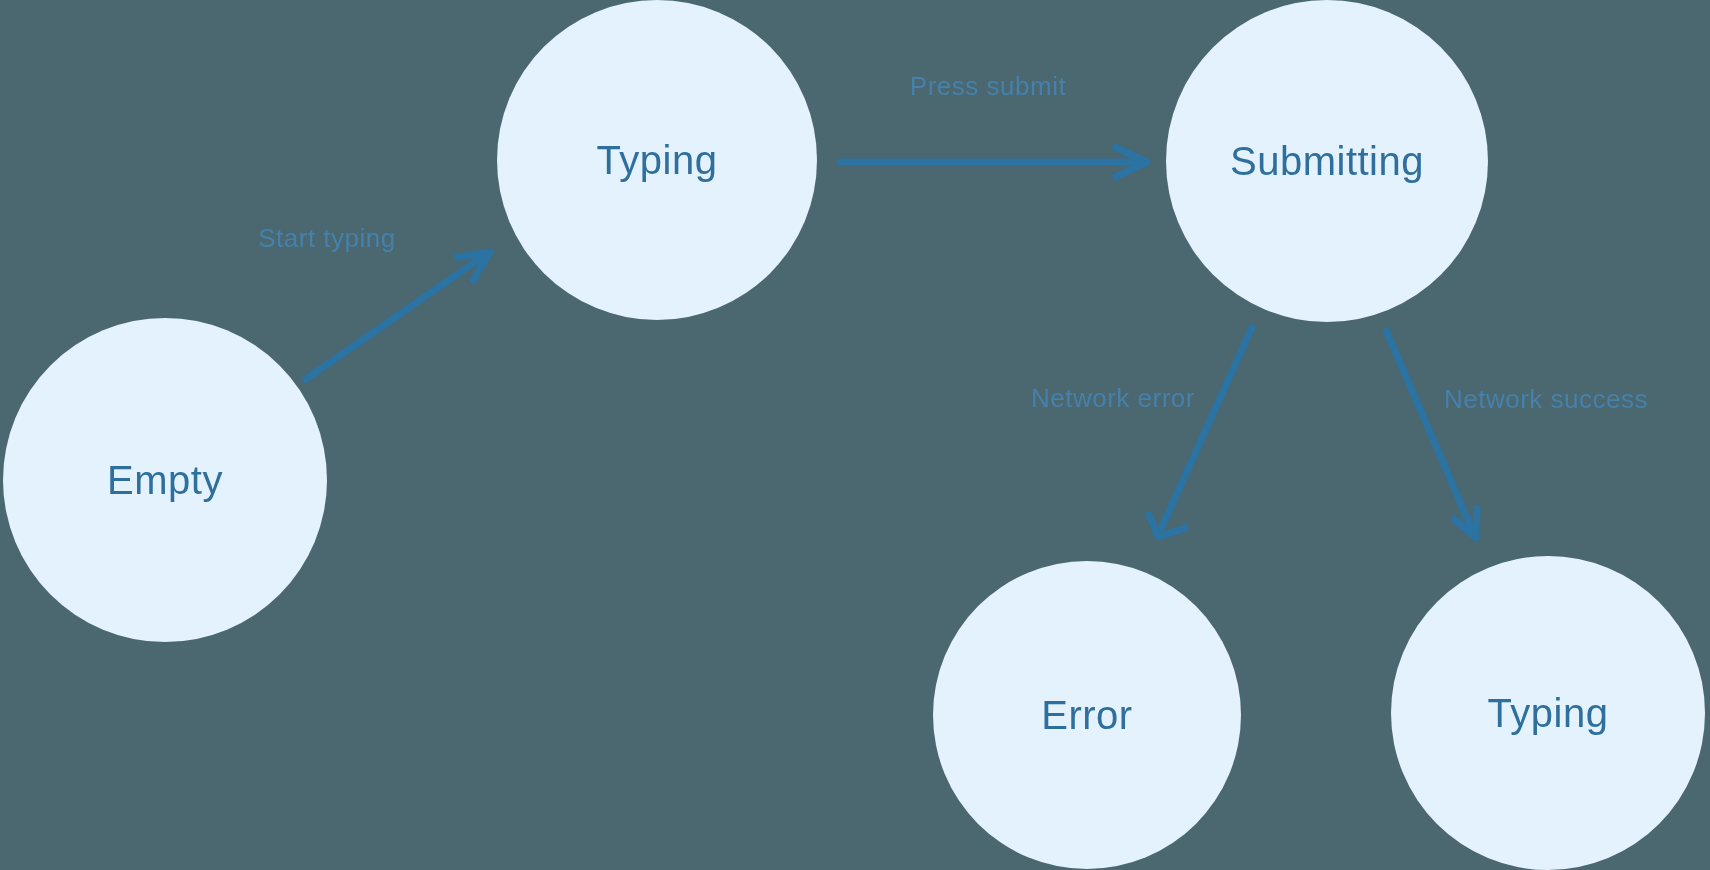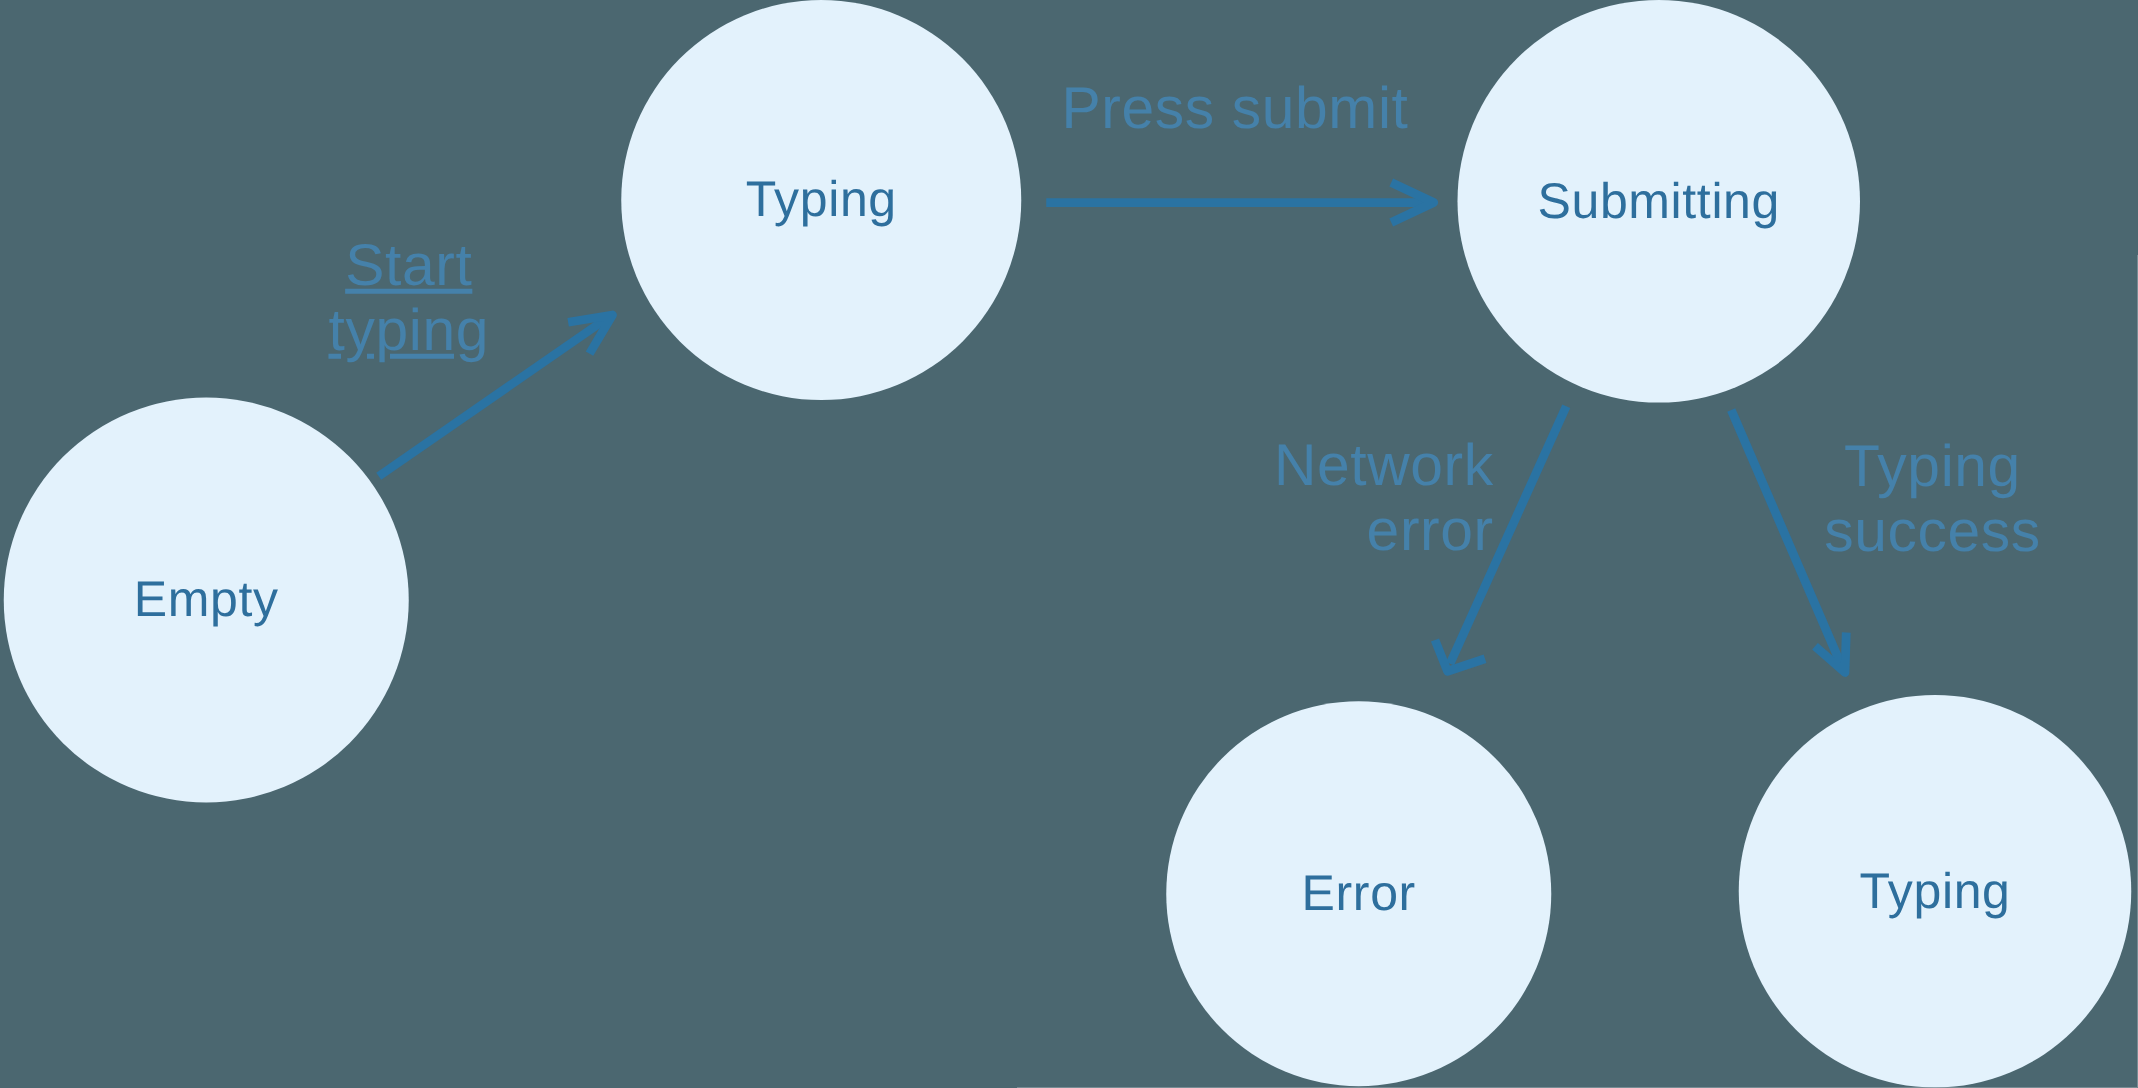--- a/index.html
+++ b/index.html
@@ -34,21 +34,21 @@
     color: var(--node-text);
     font-size: 40px;
     font-weight: 400;
     letter-spacing: 0.5px;
     white-space: nowrap;
   }
   .edge-label {
     position: absolute;
     transform: translate(-50%, -50%);
     color: var(--edge-label);
-    font-size: 47px;
+    font-size: 26px;
     line-height: 52px;
     text-align: center;
     letter-spacing: 0.5px;
   }
   .edge-label.nowrap { white-space: nowrap; }
   .arrows {
     position: absolute;
     left: 0; top: 0;
     width: 1710px; height: 870px;
     color: var(--arrow);
@@ -60,21 +60,21 @@
     stroke-linejoin: round;
     stroke-linecap: butt;
   }
   
   .node-empty      { left: 3px;    top: 318px; width: 324px; height: 324px; }
   .node-typing     { left: 497px;  top: 0px;   width: 320px; height: 320px; }
   .node-submitting { left: 1166px; top: 0px;   width: 322px; height: 322px; }
   .node-error      { left: 933px;  top: 561px; width: 308px; height: 308px; }
   .node-success    { left: 1391px; top: 556px; width: 314px; height: 314px; }
   
-  .label-start-typing    { left: 327px;  top: 238px; width: 180px; text-decoration: underline; }
+  .label-start-typing    { left: 327px;  top: 238px; width: 180px; }
   .label-press-submit    { left: 988px;  top: 86px; }
   .label-network-error   { left: 1090px; top: 398px; width: 210px; text-align: right; }
   .label-network-success { left: 1546px; top: 399px; width: 210px; }
 </style>
 </head>
 <body>
 
 <div class="canvas">
 
   <svg class="arrows" viewBox="0 0 1710 870" xmlns="http://www.w3.org/2000/svg">
@@ -115,15 +115,15 @@
   <div class="node node-success">
     <span class="node-label">Typing</span>
   </div>
 
   <div class="edge-label label-start-typing">Start typing</div>
 
   <div class="edge-label nowrap label-press-submit">Press submit</div>
 
   <div class="edge-label label-network-error">Network error</div>
 
-  <div class="edge-label label-network-success">Typing success</div>
+  <div class="edge-label label-network-success">Network success</div>
 
 </div>
 
 </body></html>

